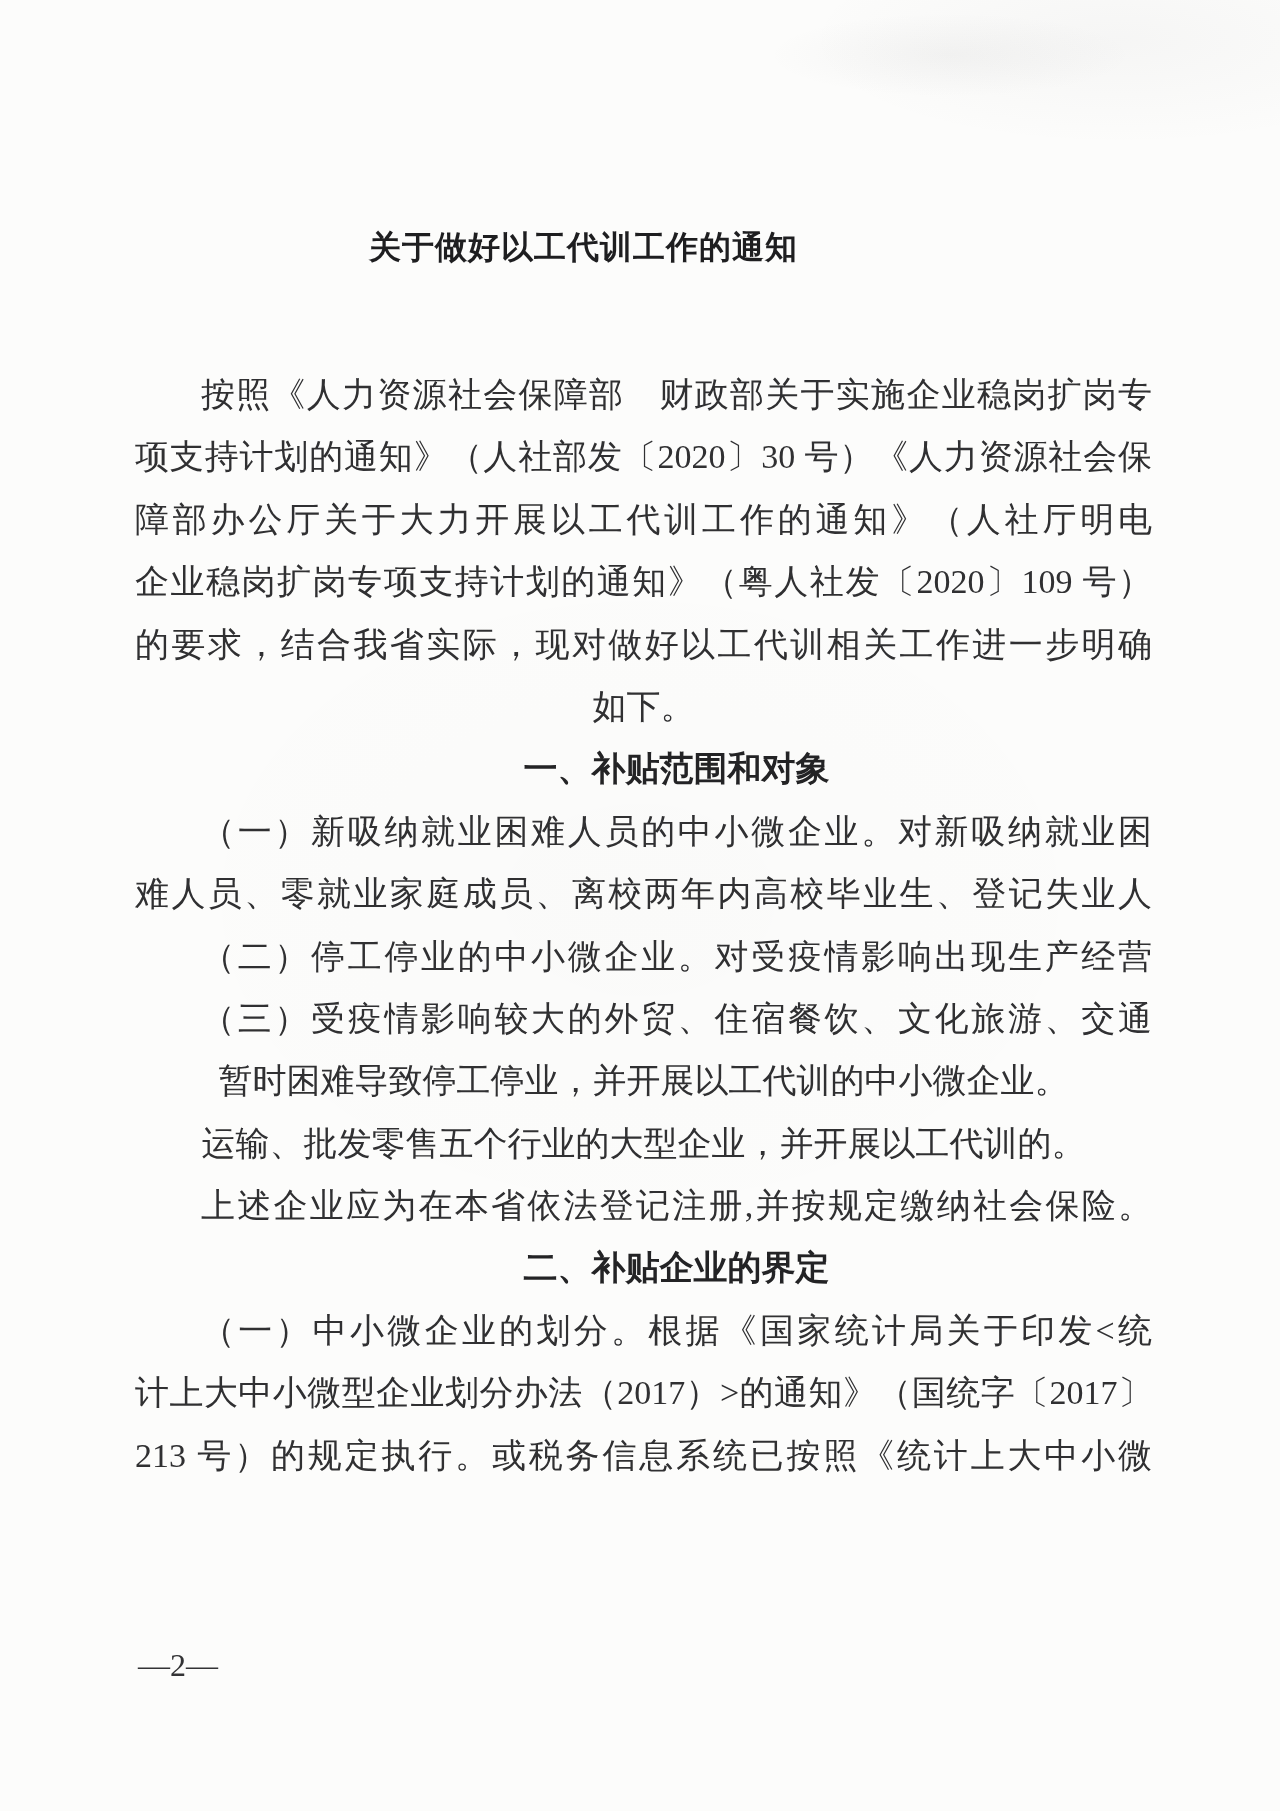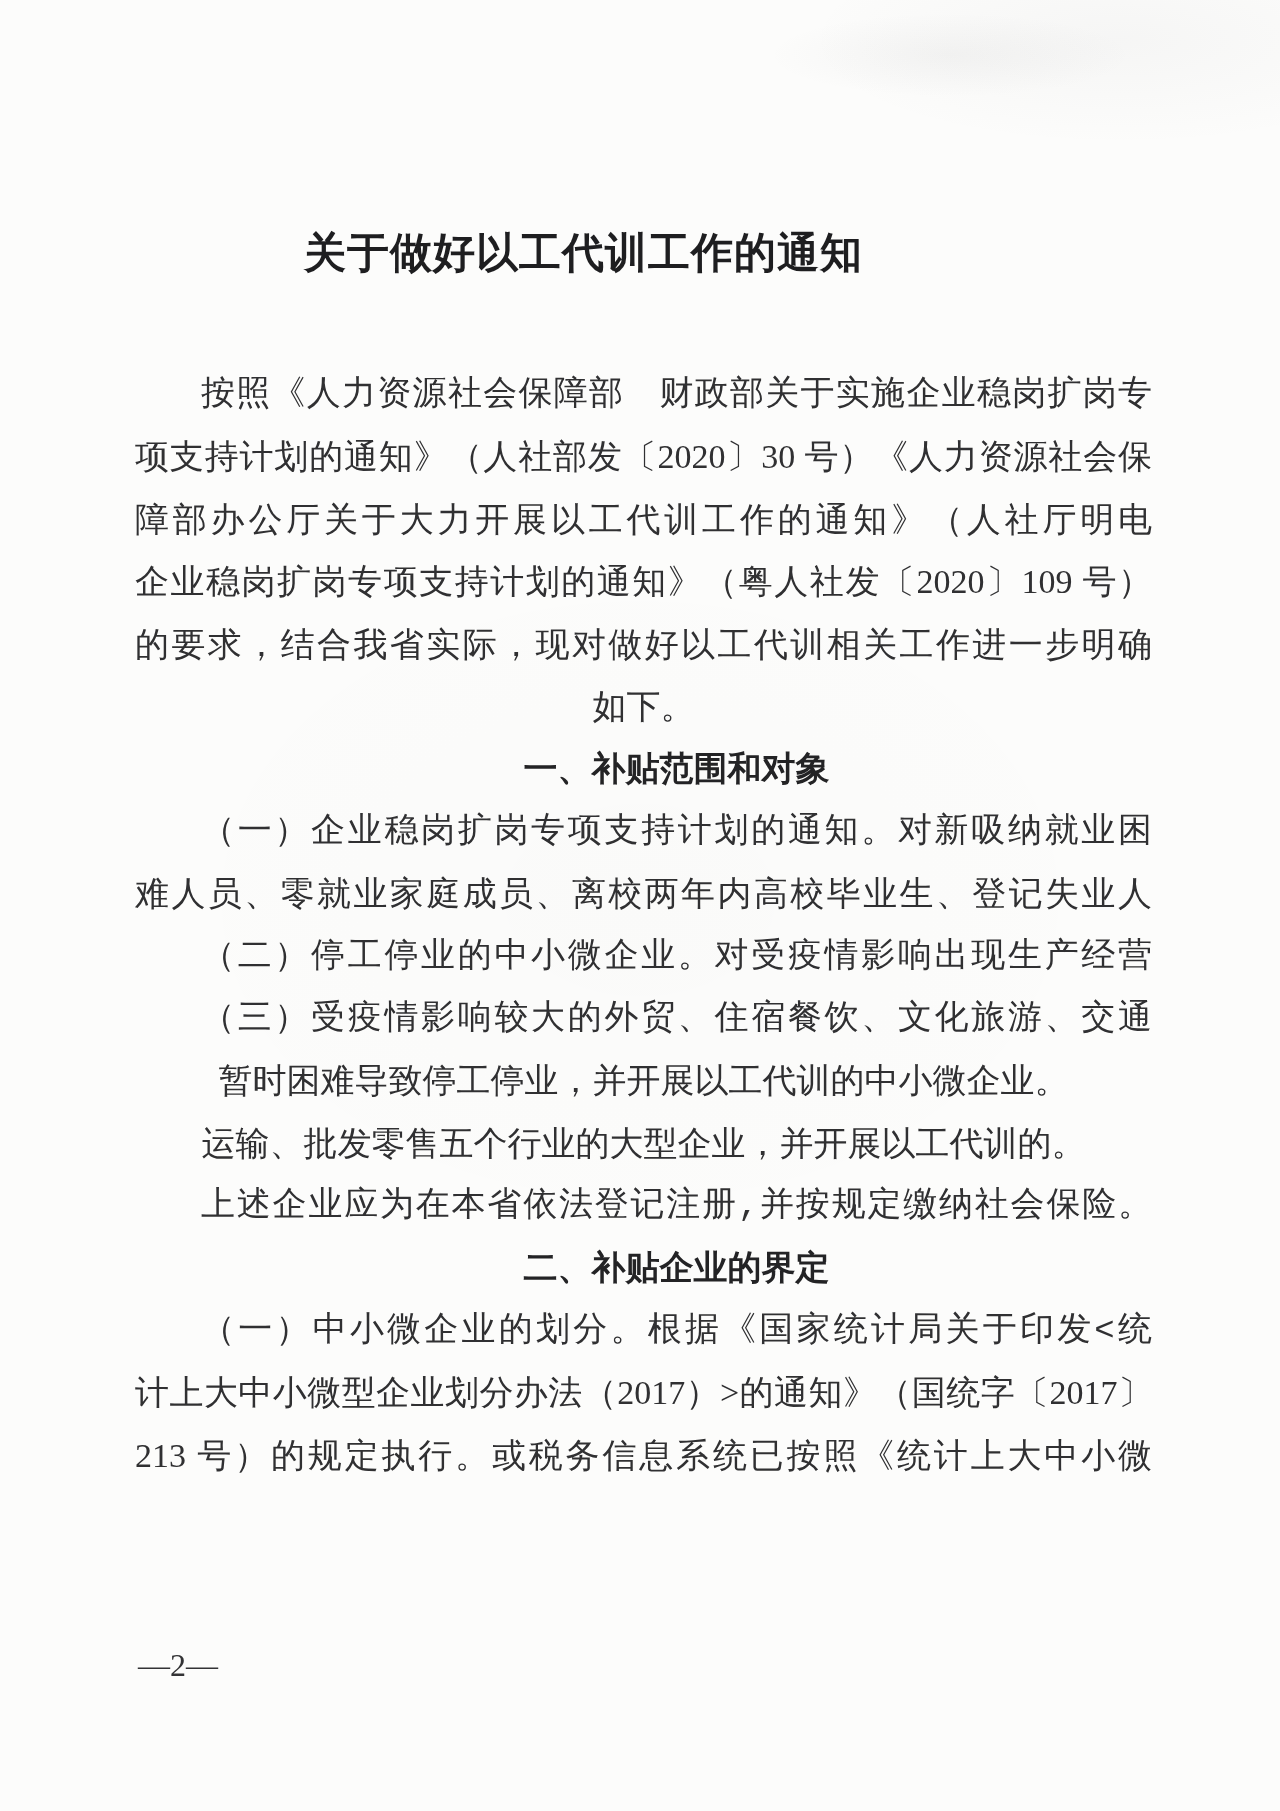--- a/index.html
+++ b/index.html
@@ -18,21 +18,21 @@
   }
   .title {
     position: absolute;
     top: 228px;
     left: 0;
     width: 1280px;
     margin: 0;
     padding-right: 113px;
     box-sizing: border-box;
     text-align: center;
-    font-size: 42px;
+    font-size: 32px;
     line-height: 1.2;
     font-weight: bold;
     color: #1e1e20;
     letter-spacing: 1px;
   }
   .body {
     position: absolute;
     top: 364px;
     left: 135px;
     width: 1017px;
@@ -46,21 +46,21 @@
     color: #303032;
     text-align: center;
   }
   .line.fill { text-align: justify; }
   .line.fill::after {
     content: "";
     display: inline-block;
     width: 100%;
     height: 0;
   }
-  .line.indent { text-indent: 66px; font-family: Liberation Mono, monospace; }
+  .line.indent { text-indent: 66px; }
   .line.heading {
     font-family: Liberation Serif, serif;
     font-weight: bold;
     color: #232325;
   }
   .page-number {
     position: absolute;
     left: 138px;
     top: 1645px;
     font-size: 32px;
@@ -77,21 +77,21 @@
   <h1 class="title">关于做好以工代训工作的通知</h1>
 
   <div class="body">
     <div class="line indent fill">按照《人力资源社会保障部　财政部关于实施企业稳岗扩岗专</div>
     <div class="line fill">项支持计划的通知》（人社部发〔2020〕30 号）《人力资源社会保</div>
     <div class="line fill">障部办公厅关于大力开展以工代训工作的通知》（人社厅明电</div>
     <div class="line fill">企业稳岗扩岗专项支持计划的通知》（粤人社发〔2020〕109 号）</div>
     <div class="line fill">的要求，结合我省实际，现对做好以工代训相关工作进一步明确</div>
     <div class="line">如下。</div>
     <div class="line indent heading">一、补贴范围和对象</div>
-    <div class="line indent fill">（一）企业稳岗扩岗专项支持计划的通知。对新吸纳就业困</div>
+    <div class="line indent fill">（一）新吸纳就业困难人员的中小微企业。对新吸纳就业困</div>
     <div class="line fill">难人员、零就业家庭成员、离校两年内高校毕业生、登记失业人</div>
     <div class="line indent fill">（二）停工停业的中小微企业。对受疫情影响出现生产经营</div>
     <div class="line indent fill">（三）受疫情影响较大的外贸、住宿餐饮、文化旅游、交通</div>
     <div class="line">暂时困难导致停工停业，并开展以工代训的中小微企业。</div>
     <div class="line">运输、批发零售五个行业的大型企业，并开展以工代训的。</div>
     <div class="line indent fill">上述企业应为在本省依法登记注册,并按规定缴纳社会保险。</div>
     <div class="line indent heading">二、补贴企业的界定</div>
     <div class="line indent fill">（一）中小微企业的划分。根据《国家统计局关于印发&lt;统</div>
     <div class="line fill">计上大中小微型企业划分办法（2017）&gt;的通知》（国统字〔2017〕</div>
     <div class="line fill">213 号）的规定执行。或税务信息系统已按照《统计上大中小微</div>

